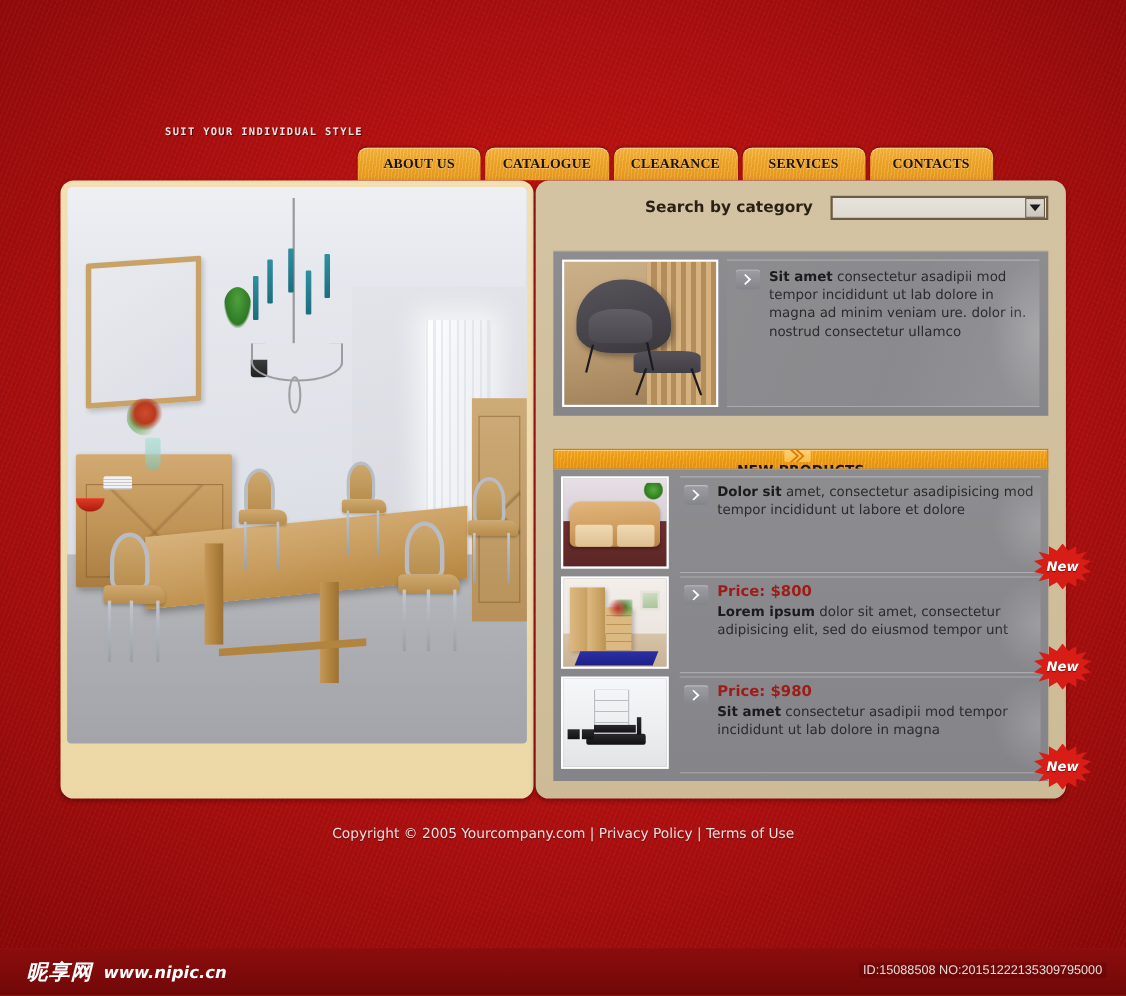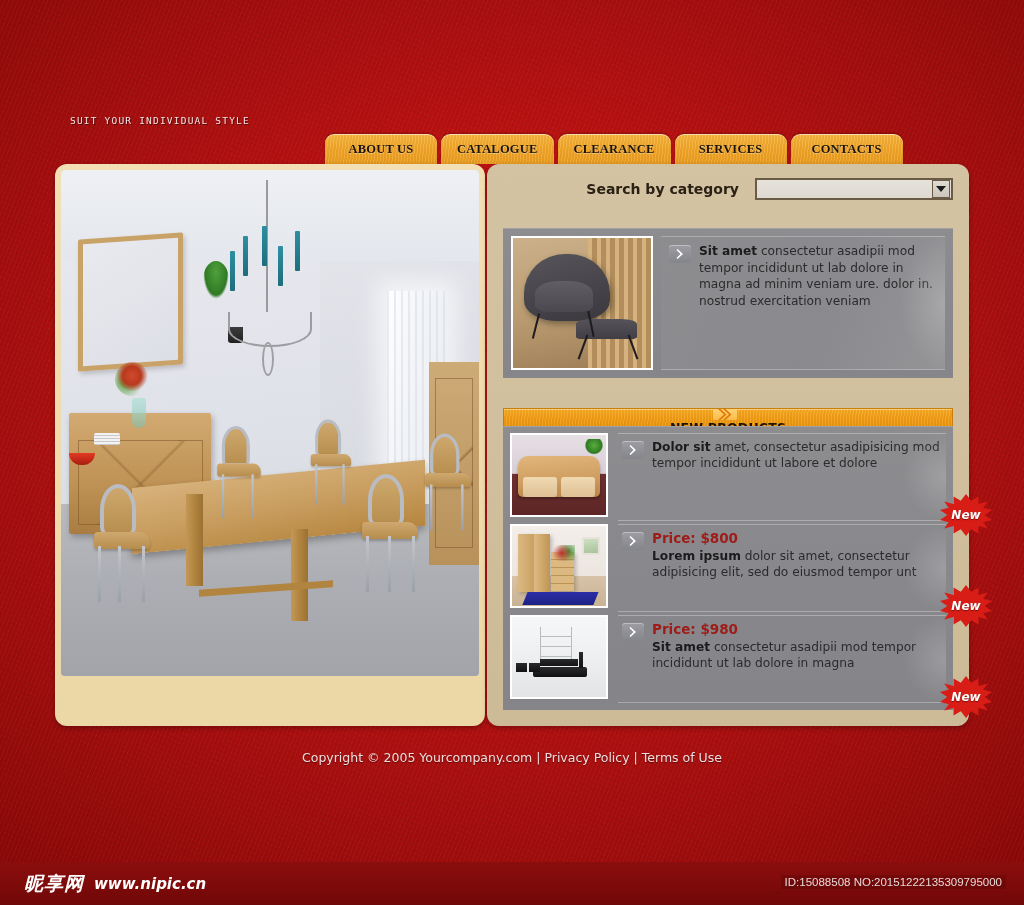--- a/index.html
+++ b/index.html
@@ -47,25 +47,26 @@
     letter-spacing: -0.6px;
     color: #ffffff;
     text-shadow: 2px 2px 0 rgba(0,0,0,0.45), -1px -1px 0 rgba(0,0,0,0.25);
     line-height: 1;
     white-space: nowrap;
   }
   .brand-sub {
     margin-top: 3px;
     font-family: "DejaVu Sans Mono", monospace;
     font-size: 9.5px;
-    font-weight: normal;
+    font-weight: bold;
     letter-spacing: 1.2px;
     color: #f3e4e4;
     text-shadow: 1px 1px 0 rgba(0,0,0,0.5);
     white-space: nowrap;
+    text-align: right;
   }
 
   
   .nav {
     position: absolute;
     left: 325px; top: 134px;
     display: flex;
     gap: 4px;
     align-items: flex-end;
   }
@@ -792,21 +793,21 @@
         <div class="leg-wire" style="left:86%;  top:74%;  transform:rotate(-20deg);"></div>
       </div>
       <div class="welcome-body">
         <div class="bullet-btn">
           <svg width="8" height="10" viewBox="0 0 8 10">
             <polygon points="1.5,0 7,5 1.5,10 0.5,9 4.5,5 0.5,1" fill="#ffffff"></polygon>
           </svg>
         </div>
         <div class="welcome-text">
           <b>Sit amet</b><span> consectetur asadipii mod tempor incididunt ut lab dolore in magna ad minim veniam ure. dolor in.</span><br>
-          <span>nostrud exercitation veniam</span>
+          <span>nostrud consectetur ullamco</span>
         </div>
       </div>
     </div>
 
     <div class="section-bar" style="top:244px;flex-direction:column;">
       <div class="section-chevrons">
         <svg width="16" height="11" viewBox="0 0 16 11">
           <polygon points="1,0 7,5.5 1,11 3.5,11 9.5,5.5 3.5,0" fill="#e07a05"></polygon>
           <polygon points="6,0 12,5.5 6,11 8.5,11 14.5,5.5 8.5,0" fill="#e07a05"></polygon>
         </svg>

